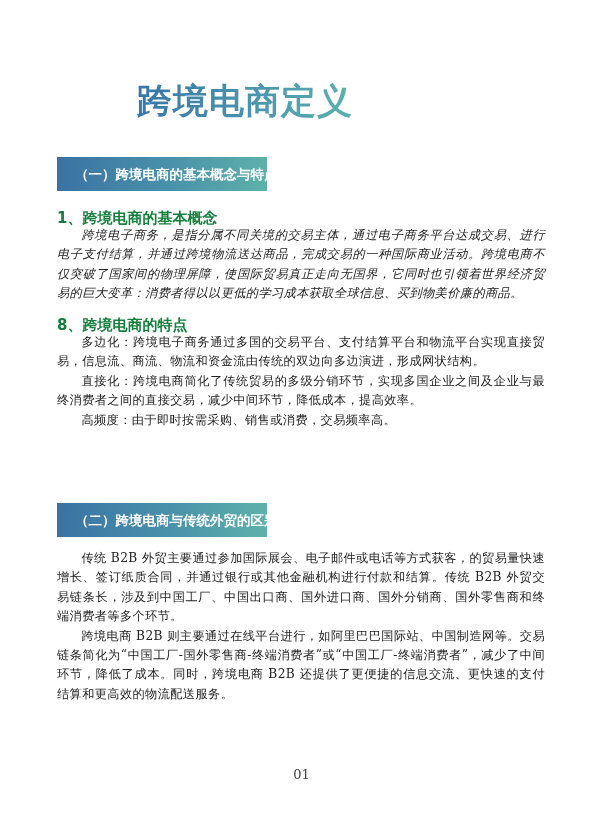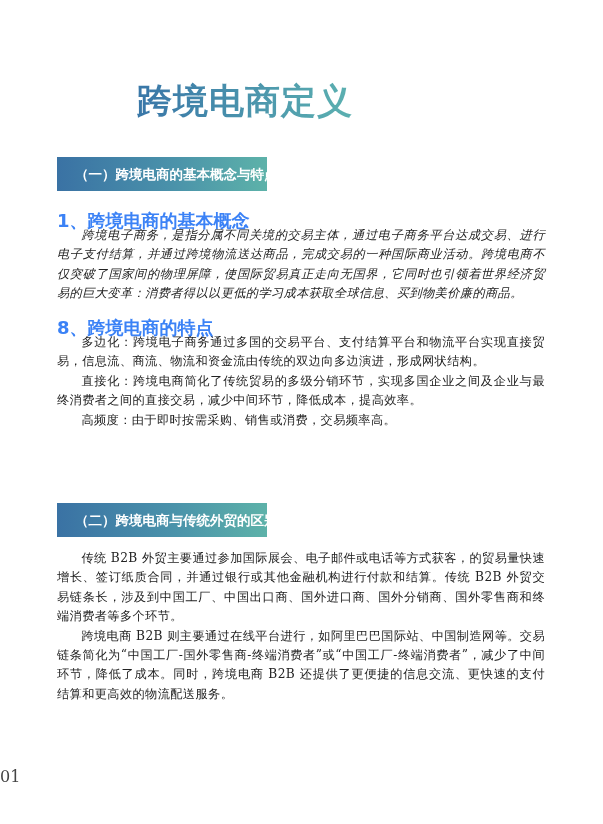--- a/index.html
+++ b/index.html
@@ -8,26 +8,26 @@
   .page-title { position: absolute; top: 78px; left: 0; width: 490px; text-align: center;
     font-family: "DejaVu Sans", "Liberation Sans", sans-serif; font-weight: bold; font-size: 35px;
     letter-spacing: 1px; color: #3f86a8;
     background: linear-gradient(90deg, #3a78a8 30%, #5aaeb0 70%);
     -webkit-background-clip: text; background-clip: text; -webkit-text-fill-color: transparent; }
   .section-bar { position: absolute; left: 57px; width: 210px; height: 34px;
     background: linear-gradient(90deg, #3a72a4 0%, #4a92aa 55%, #5db2a9 100%);
     color: #fff; font-family: "DejaVu Sans", "Liberation Sans", sans-serif; font-weight: bold;
     font-size: 13.5px; line-height: 34px; padding-left: 18px; box-sizing: border-box; white-space: nowrap; }
   .subhead { position: absolute; left: 57px; font-family: "DejaVu Sans", "Liberation Sans", sans-serif;
-    font-weight: bold; font-size: 18px; color: #3b82f6; }
+    font-weight: bold; font-size: 15px; color: #15803d; }
   .para { position: absolute; left: 57px; width: 488px; font-size: 12.2px; line-height: 19.4px;
     color: #222; text-align: justify; letter-spacing: 0.4px; }
   .para p { margin: 0; text-indent: 2em; }
-  .page-number { position: absolute; top: 767px; left: 0; width: 603px; text-align: left;
-    font-size: 16px; color: #444; }
+  .page-number { position: absolute; top: 767px; left: 0; width: 603px; text-align: center;
+    font-size: 13px; color: #444; }
 </style>
 </head>
 <body>
 
 <div class="page-title">跨境电商定义</div>
 
 <div class="section-bar" style="top:157px;">（一）跨境电商的基本概念与特点</div>
 
 <div class="subhead" style="top:209px;">1、跨境电商的基本概念</div>
 <div class="para" style="top:226px;font-style:italic;">

